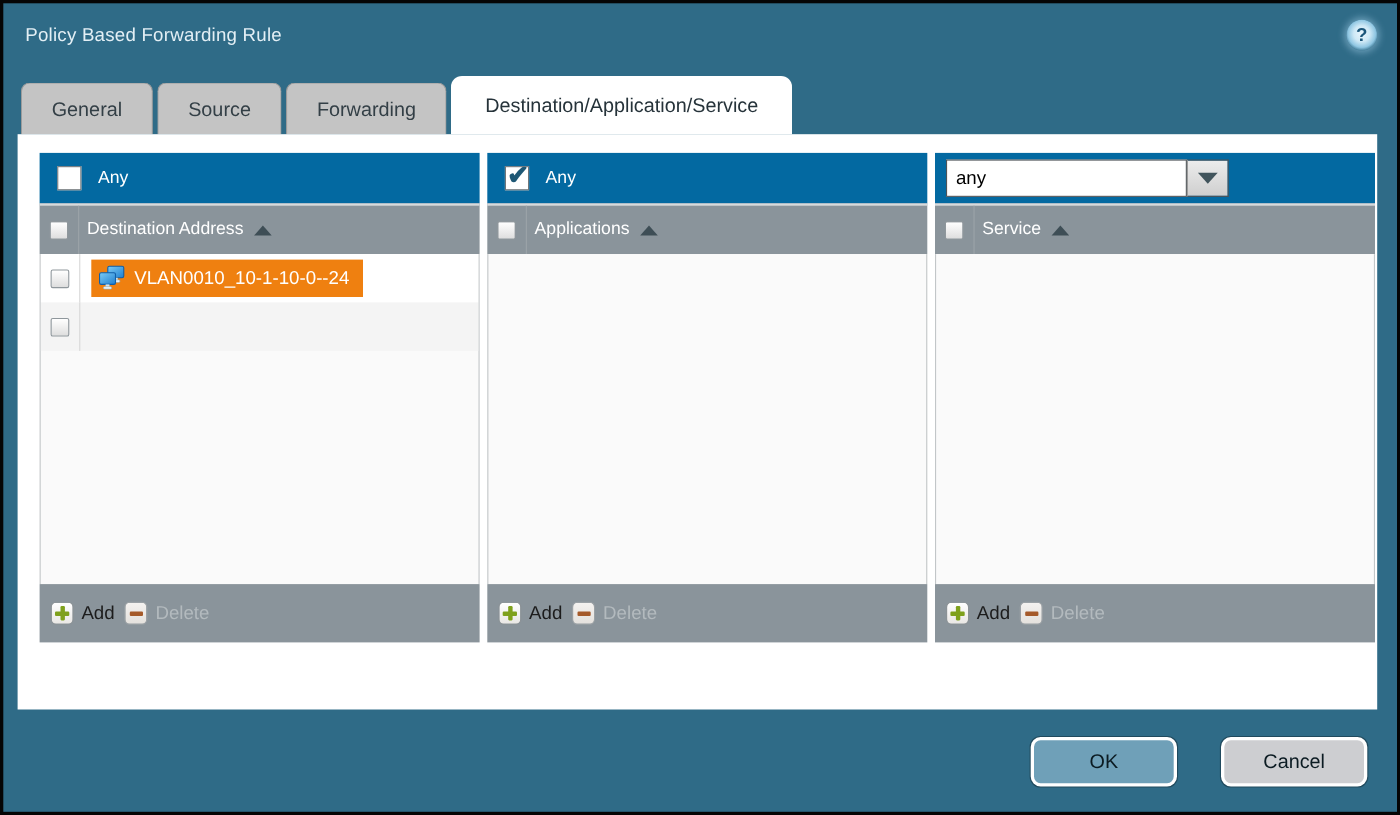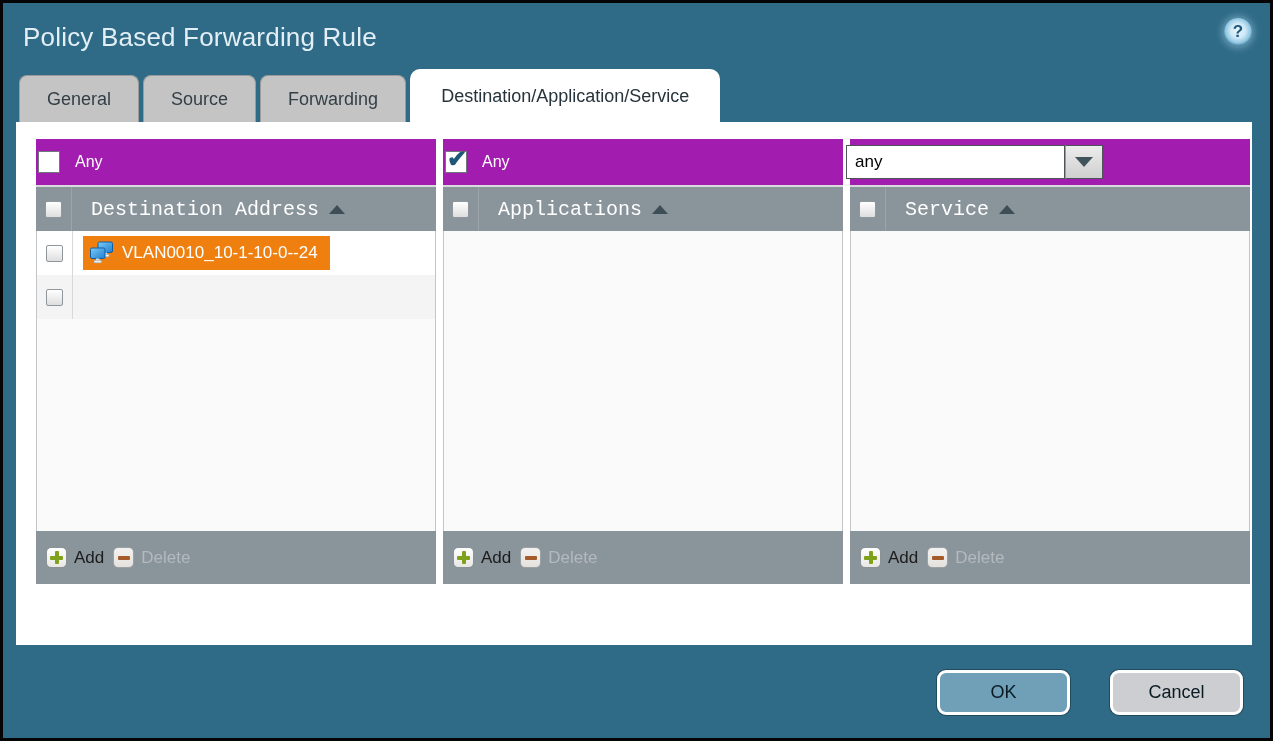--- a/index.html
+++ b/index.html
@@ -6,21 +6,21 @@
   body { font-family:"Liberation Sans", sans-serif; background:#000; }
   #app {
     position:relative; width:1273px; height:741px;
     background:#2F6B87; border:3px solid #050505; overflow:hidden;
   }
 
   
   .titlebar { position:absolute; left:0; top:0; right:0; height:64px; }
   .title-text {
     position:absolute; left:20px; top:19px;
-    font-size:26px; color:#E3EFF5; letter-spacing:.2px;
+    font-size:17px; color:#E3EFF5; letter-spacing:.2px;
   }
   .help-icon {
     position:absolute; right:18px; top:15px; width:28px; height:28px;
     border-radius:50%; cursor:pointer;
     background:radial-gradient(circle at 50% 45%, #eaf6fc 0%, #cfe9f6 35%, #8fc6e2 60%, rgba(47,107,135,0) 78%);
     box-shadow:0 0 7px 2px rgba(180,220,243,.45);
     display:flex; align-items:center; justify-content:center;
     color:#1c567a; font-size:17px; font-weight:bold;
   }
 
@@ -40,22 +40,22 @@
 
   
   .panel {
     position:absolute; left:13px; top:119px; width:1236px; height:523px;
     background:#FFFFFF; z-index:2;
   }
   .columns { position:absolute; left:20px; top:17px; display:flex; gap:7px; }
   .col { width:400px; display:flex; flex-direction:column; }
 
   .any-bar {
-    height:46px; background:#a21caf; display:flex; align-items:center;
-    padding-left:2px;
+    height:46px; background:#0369a1; display:flex; align-items:center;
+    padding-left:16px;
   }
   .cb-any {
     width:22px; height:22px; background:#FFFFFF; border:1px solid #70767a;
     position:relative; flex:0 0 auto; cursor:pointer;
   }
   .cb-any.checked::after {
     content:"\2714"; position:absolute; left:1px; top:-7px;
     font-size:24px; font-weight:bold; color:#1E5875;
   }
   .any-label { color:#FFFFFF; font-size:16px; margin-left:15px; }
@@ -78,21 +78,21 @@
     display:flex; align-items:center;
   }
   .gutter {
     width:36px; flex:0 0 auto; display:flex; align-items:center; justify-content:center;
     align-self:stretch; border-right:1px solid #9CA4A9;
   }
   .cb-small {
     width:17px; height:17px; border:1px solid #8F979C; border-radius:2px;
     background:linear-gradient(#ffffff,#dedede); cursor:pointer;
   }
-  .hdr-label { color:#FFFFFF; font-size:20px; margin-left:19px;font-family:Liberation Mono, monospace; }
+  .hdr-label { color:#FFFFFF; font-size:16px; margin-left:7px; }
   .sort-asc {
     width:0; height:0; margin-left:10px; cursor:pointer;
     border-left:8px solid transparent; border-right:8px solid transparent;
     border-bottom:9px solid #3E4E56;
   }
 
   .list {
     height:300px; background:#FAFAFA;
     border-left:1px solid #C2C6C8; border-right:1px solid #C2C6C8;
     overflow:hidden;

